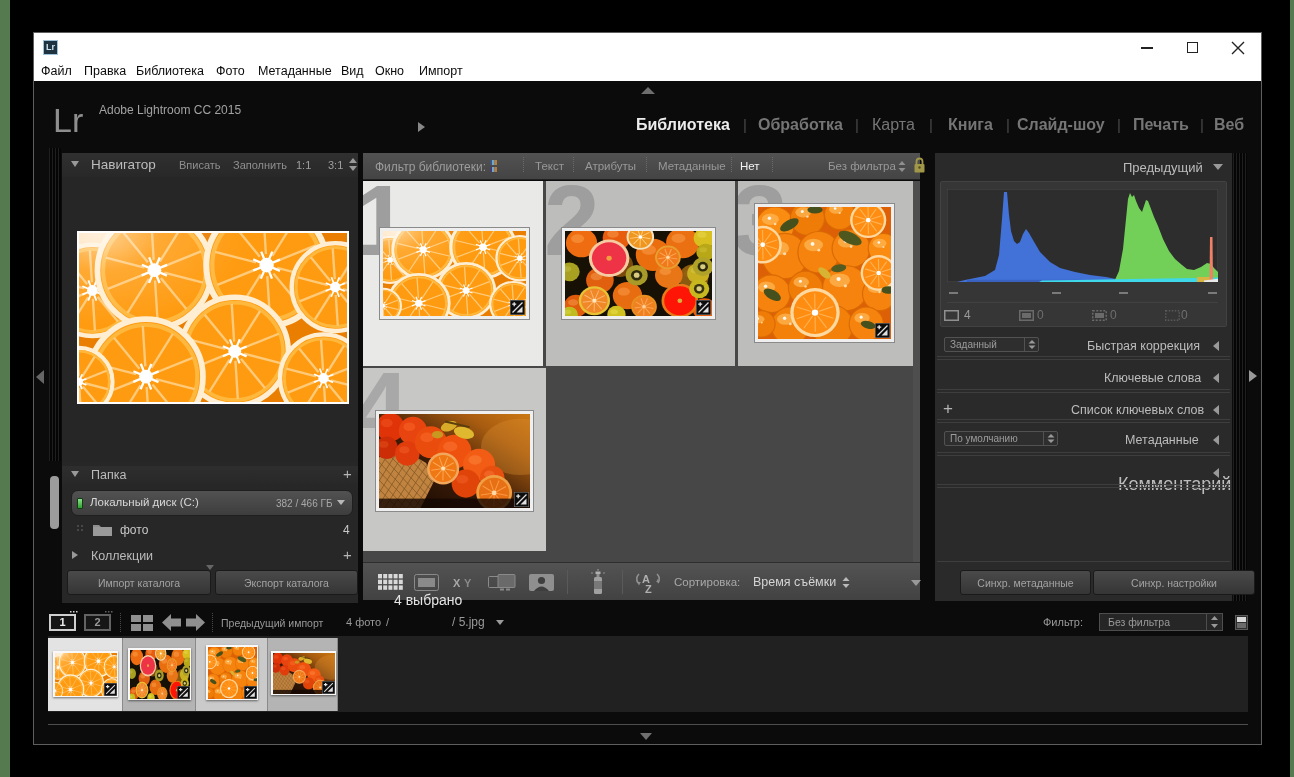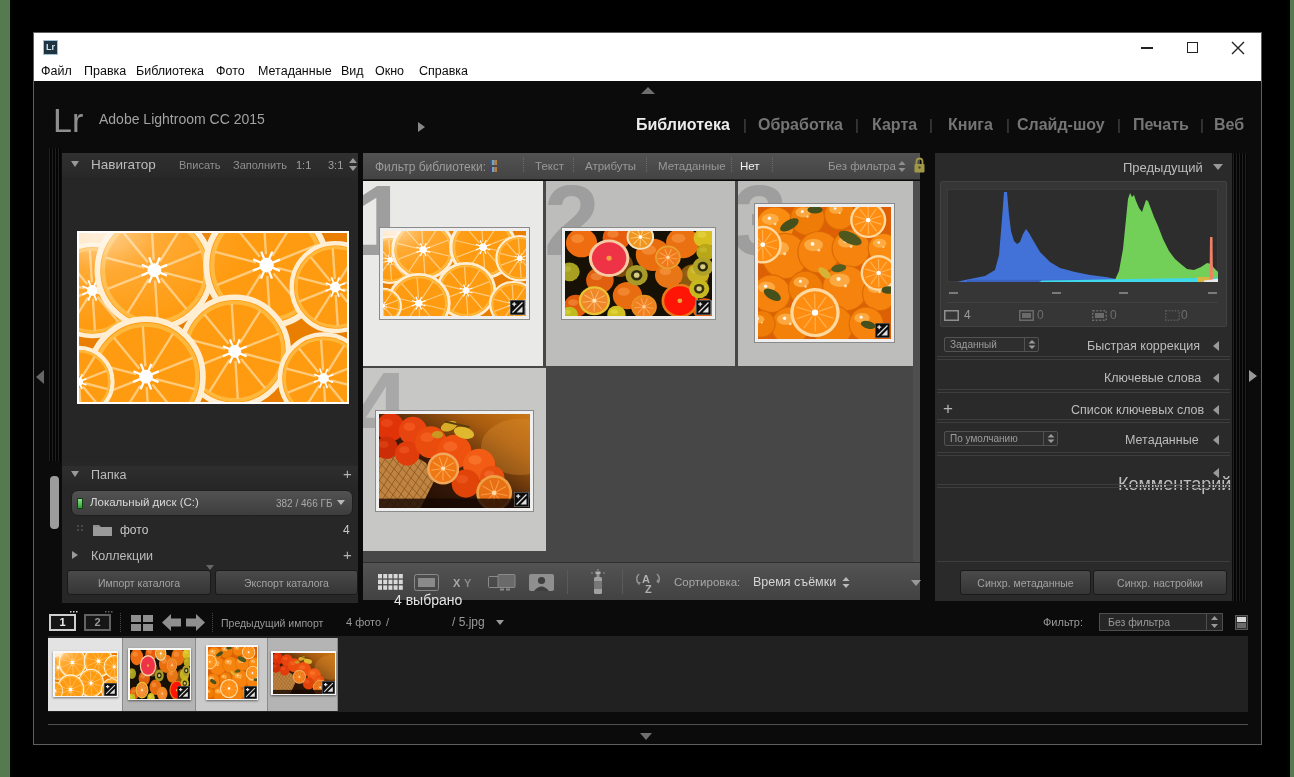--- a/index.html
+++ b/index.html
@@ -29,33 +29,33 @@
       <path d="M1 1 L13 13 M13 1 L1 13" stroke="#222" stroke-width="1.4"></path>
     </svg>
 
 <div class="abs" style="left:41px;top:64px;font-size:12.5px;color:#0a0a0a">Файл</div>
 <div class="abs" style="left:84px;top:64px;font-size:12.5px;color:#0a0a0a">Правка</div>
 <div class="abs" style="left:136px;top:64px;font-size:12.5px;color:#0a0a0a">Библиотека</div>
 <div class="abs" style="left:216px;top:64px;font-size:12.5px;color:#0a0a0a">Фото</div>
 <div class="abs" style="left:258px;top:64px;font-size:12.5px;color:#0a0a0a">Метаданные</div>
 <div class="abs" style="left:341px;top:64px;font-size:12.5px;color:#0a0a0a">Вид</div>
 <div class="abs" style="left:375px;top:64px;font-size:12.5px;color:#0a0a0a">Окно</div>
-<div class="abs" style="left:419px;top:64px;font-size:12.5px;color:#0a0a0a">Справка</div>
+<div class="abs" style="left:419px;top:64px;font-size:12.5px;color:#0a0a0a">Импорт</div>
 
 <div class="abs tu" style="left:641px;top:87px"></div>
 
 <div class="abs" style="left:53px;top:101px;font-size:34px;color:#8e8e8e">Lr</div>
-<div class="abs" style="left:99px;top:111px;font-size:14px;color:#a2a2a2">Adobe Lightroom CC 2015</div>
+<div class="abs" style="left:99px;top:103px;font-size:12px;color:#a2a2a2">Adobe Lightroom CC 2015</div>
 <div class="abs tr" style="left:418px;top:122px;border-left-color:#888;border-top-width:5px;border-bottom-width:5px;border-left-width:7px"></div>
 
 <div class="abs" style="left:636px;top:116px;font-size:16px;font-weight:bold;color:#ededed">Библиотека</div>
 <div class="abs" style="left:743px;top:116px;font-size:15px;color:#4a4a4a">|</div>
 <div class="abs" style="left:758px;top:116px;font-size:16px;font-weight:bold;color:#757575">Обработка</div>
 <div class="abs" style="left:855px;top:116px;font-size:15px;color:#4a4a4a">|</div>
-<div class="abs" style="left:872px;top:116px;font-size:16px;font-weight:bold;color:#757575">Карта</div>
+<div class="abs" style="left:872px;top:116px;font-size:16px;font-weight:normal;color:#757575">Карта</div>
 <div class="abs" style="left:929px;top:116px;font-size:15px;color:#4a4a4a">|</div>
 <div class="abs" style="left:948px;top:116px;font-size:16px;font-weight:bold;color:#757575">Книга</div>
 <div class="abs" style="left:1006px;top:116px;font-size:15px;color:#4a4a4a">|</div>
 <div class="abs" style="left:1017px;top:116px;font-size:16px;font-weight:bold;color:#757575">Слайд-шоу</div>
 <div class="abs" style="left:1117px;top:116px;font-size:15px;color:#4a4a4a">|</div>
 <div class="abs" style="left:1133px;top:116px;font-size:16px;font-weight:bold;color:#757575">Печать</div>
 <div class="abs" style="left:1200px;top:116px;font-size:15px;color:#4a4a4a">|</div>
 <div class="abs" style="left:1214px;top:116px;font-size:16px;font-weight:bold;color:#757575">Веб</div>
 
 <div class="abs" style="left:49px;top:148px;width:12px;height:313px;background:repeating-linear-gradient(to right,#1f1f1f 0 1px,#050505 1px 3px)"></div>
@@ -635,21 +635,21 @@
 <div class="abs" style="left:1125px;top:433px;font-size:12.5px;color:#bcbcbc">Метаданные</div>
 <div class="abs tl" style="left:1213px;top:435px;border-right-color:#999;border-top-width:5px;border-bottom-width:5px;border-right-width:6.5px"></div>
 <div class="abs" style="left:937px;top:452px;width:293px;height:1px;background:#3e3e3e"></div>
     <div class="abs" style="left:937px;top:455px;width:293px;height:1px;background:#3e3e3e"></div>
 <div class="abs" style="left:1118px;top:474px;font-size:18px;color:#bcbcbc">Комментарий</div>
 <div class="abs tl" style="left:1213px;top:468px;border-right-color:#999;border-top-width:5px;border-bottom-width:5px;border-right-width:6.5px"></div>
 <div class="abs" style="left:937px;top:484px;width:293px;height:1px;background:#3e3e3e"></div>
     <div class="abs" style="left:937px;top:487px;width:293px;height:1px;background:#3e3e3e"></div>
 <div class="abs" style="left:937px;top:561px;width:293px;height:1px;background:#3e3e3e"></div>
 <div class="abs btn" style="left:960px;top:570px;width:131px;height:25px;line-height:24px">Синхр. метаданные</div>
-<div class="abs btn" style="left:1093px;top:570px;width:134px;height:25px;line-height:24px">Синхр. настройки</div>
+<div class="abs btn" style="left:1093px;top:570px;width:162px;height:25px;line-height:24px">Синхр. настройки</div>
 <div class="abs" style="left:49px;top:614px;width:27px;height:17px;border:2px solid #cfcfcf;background:#161616;color:#ececec;font-size:11px;font-weight:bold;text-align:center;line-height:13px">1</div>
 <svg class="abs" style="left:70px;top:611px" width="8" height="3">
       <g fill="#cfcfcf">
         <rect width="1.5" height="1.5"></rect>
         <rect x="3" width="1.5" height="1.5"></rect>
         <rect x="6" width="1.5" height="1.5"></rect>
       </g>
     </svg>
 <div class="abs" style="left:84px;top:614px;width:27px;height:17px;border:2px solid #626262;background:#161616;color:#989898;font-size:11px;font-weight:bold;text-align:center;line-height:13px">2</div>
 <svg class="abs" style="left:105px;top:611px" width="8" height="3">

